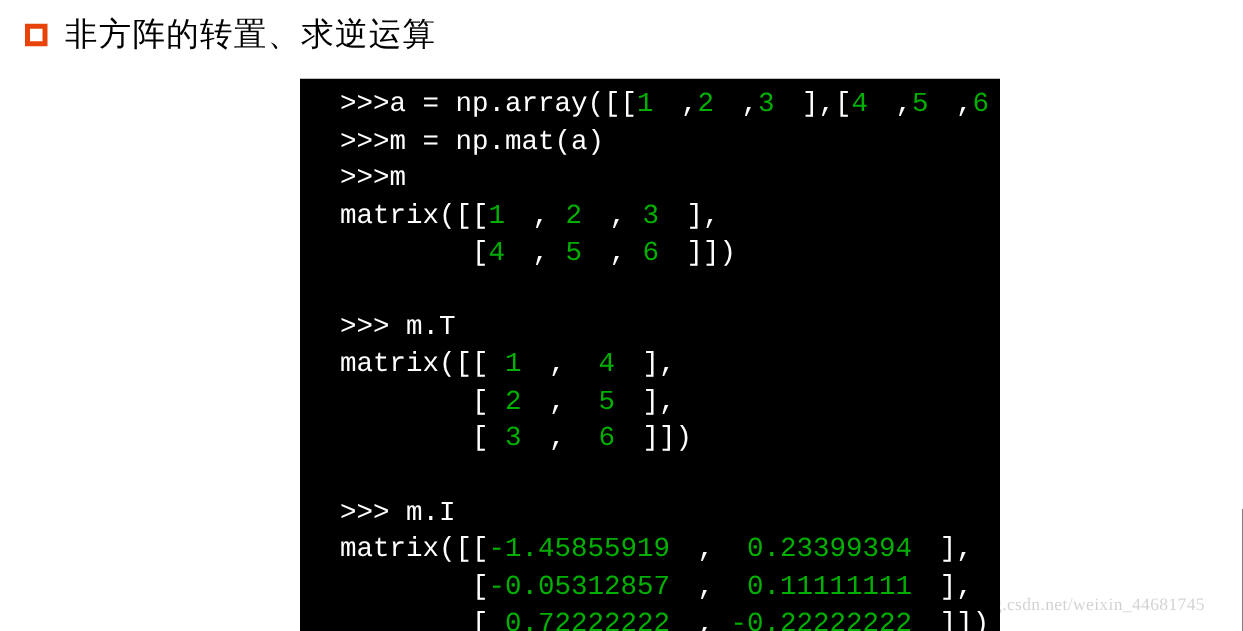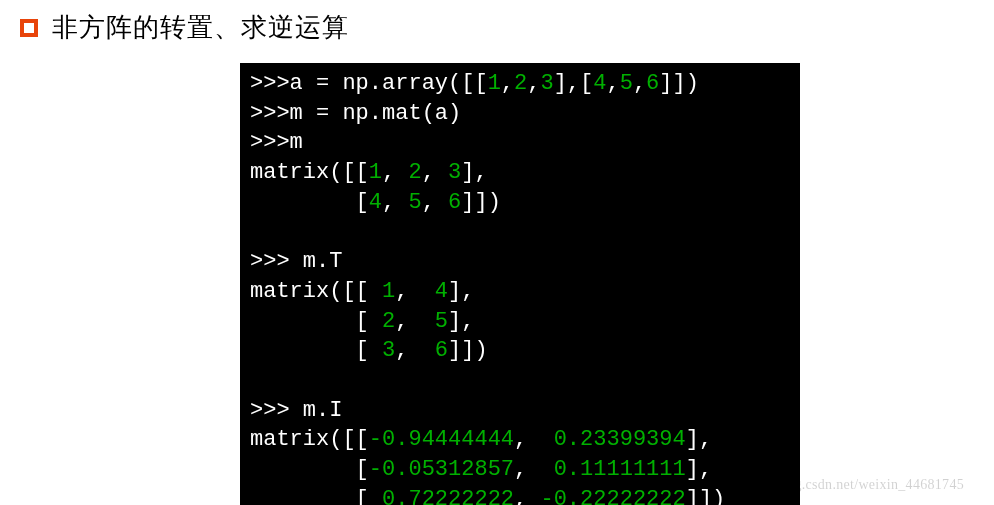--- a/index.html
+++ b/index.html
@@ -36,21 +36,21 @@
       margin-left: 220px;
       width: 560px;
       background: #000000;
       padding: 6px 10px 6px 10px;
       font-family: "Consolas", "Courier New", monospace;
       font-size: 22px;
       line-height: 1.35;
       white-space: pre;
       overflow: hidden;
     }
-    .w { color: #ffffff; }
+    .w { color: #ffffff; margin-left: 22px; }
     .g { color: #00b000; }
     .watermark {
       position: absolute;
       right: 30px;
       bottom: 12px;
       font-size: 14px;
       color: rgba(0,0,0,0.18);
       font-family: Liberation Serif, serif;
       letter-spacing: 0.3px;
     }
@@ -68,17 +68,17 @@
 <span class="w">&gt;&gt;&gt;m</span>
 <span class="w">matrix([[</span><span class="g">1</span><span class="w">, </span><span class="g">2</span><span class="w">, </span><span class="g">3</span><span class="w">],</span>
 <span class="w">        [</span><span class="g">4</span><span class="w">, </span><span class="g">5</span><span class="w">, </span><span class="g">6</span><span class="w">]])</span>
 <span class="w"></span>
 <span class="w">&gt;&gt;&gt; m.T</span>
 <span class="w">matrix([[ </span><span class="g">1</span><span class="w">,  </span><span class="g">4</span><span class="w">],</span>
 <span class="w">        [ </span><span class="g">2</span><span class="w">,  </span><span class="g">5</span><span class="w">],</span>
 <span class="w">        [ </span><span class="g">3</span><span class="w">,  </span><span class="g">6</span><span class="w">]])</span>
 <span class="w"></span>
 <span class="w">&gt;&gt;&gt; m.I</span>
-<span class="w">matrix([[</span><span class="g">-0.94444444</span><span class="w">,  </span><span class="g">0.23399394</span><span class="w">],</span>
+<span class="w">matrix([[</span><span class="g">-1.45855919</span><span class="w">,  </span><span class="g">0.23399394</span><span class="w">],</span>
 <span class="w">        [</span><span class="g">-0.05312857</span><span class="w">,  </span><span class="g">0.11111111</span><span class="w">],</span>
 <span class="w">        [ </span><span class="g">0.72222222</span><span class="w">, </span><span class="g">-0.22222222</span><span class="w">]])</span></div>
 
 <div class="watermark">https://blog.csdn.net/weixin_44681745</div>
 
 </body></html>

